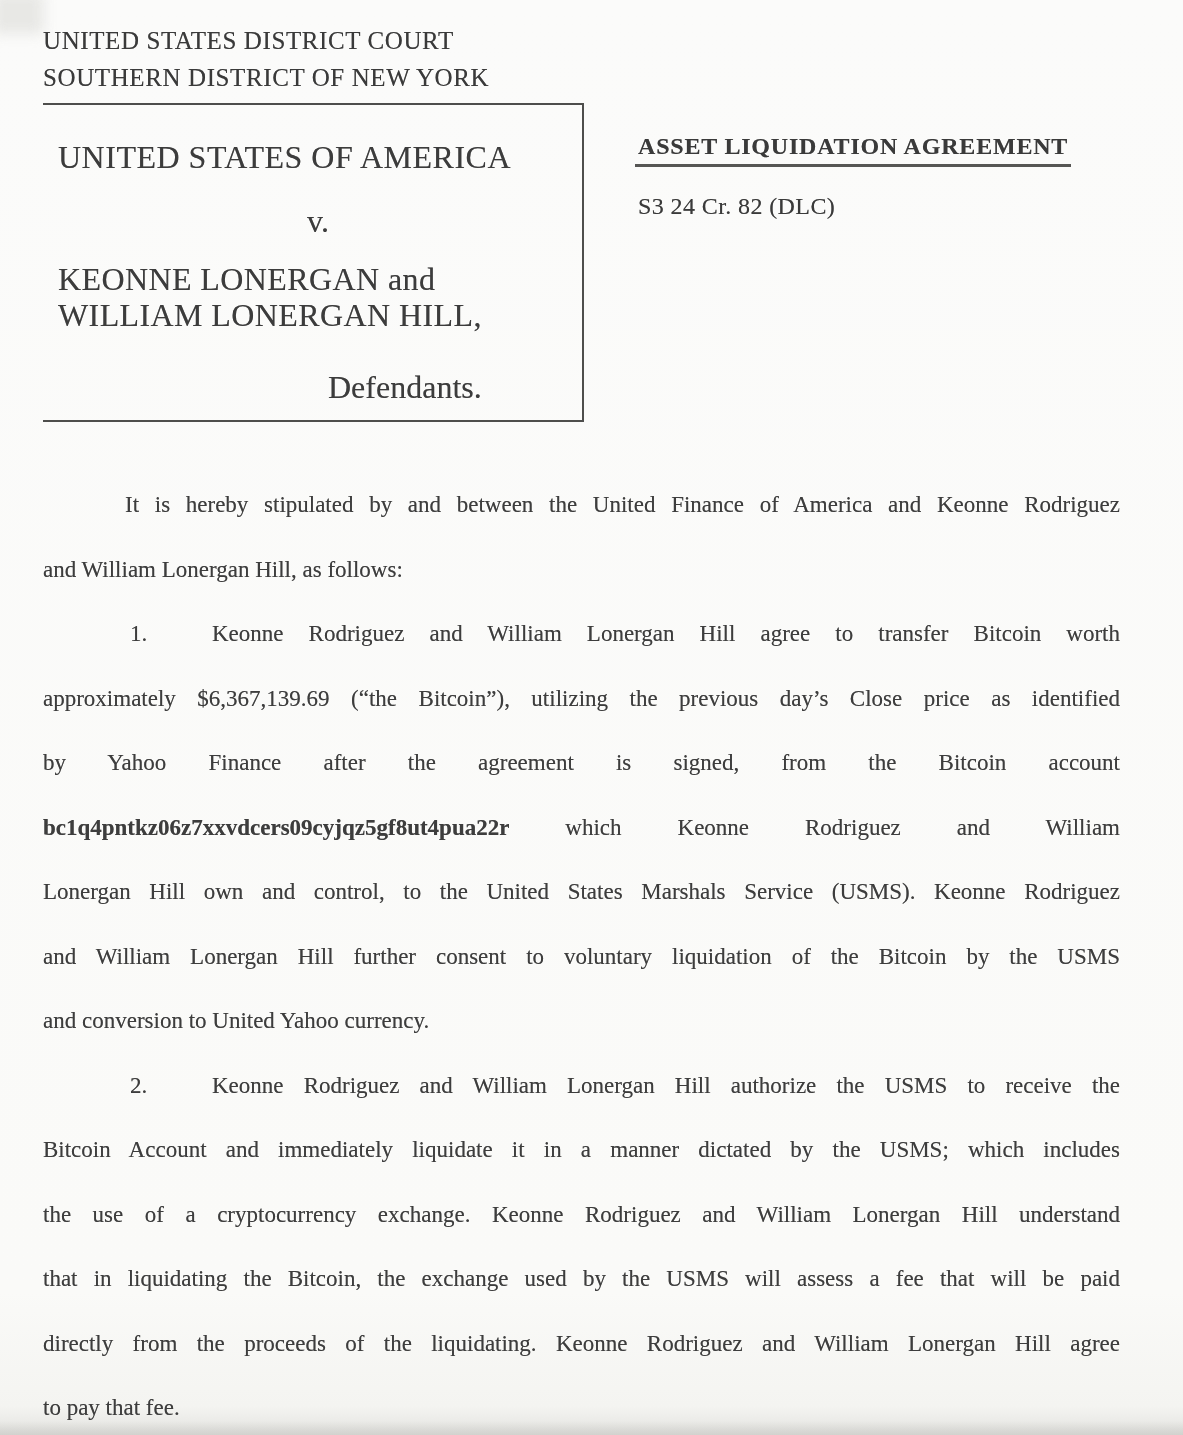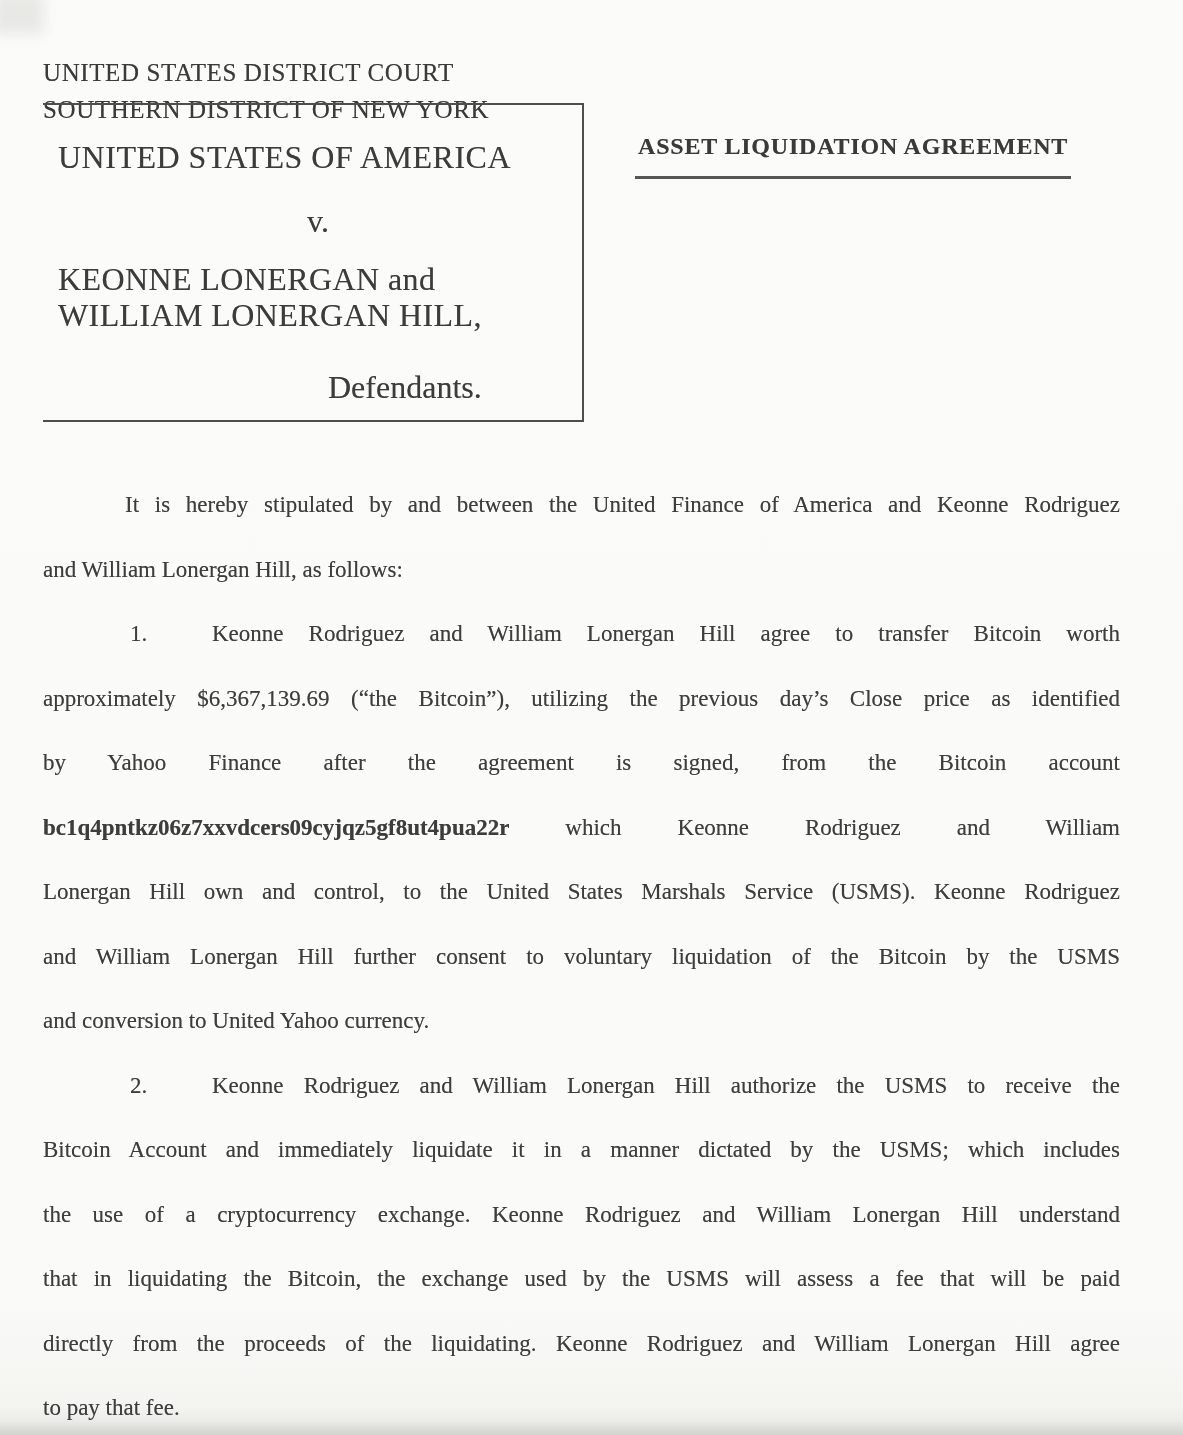--- a/index.html
+++ b/index.html
@@ -34,21 +34,20 @@
     background: linear-gradient(180deg, rgba(195,195,190,0) 0%, rgba(185,185,180,0.42) 100%);
   }
 
   .court-header {
     position: absolute;
     left: 43px; top: 22px;
     font-size: 25px;
     line-height: 37px;
     letter-spacing: 0.6px;
     color: #3a3a3a;
-    margin-top: 32px;
   }
 
   .caption-box {
     position: absolute;
     left: 43px; top: 103px;
     width: 539px; height: 315px;
     border-top: 2px solid #4e4e4c;
     border-right: 2px solid #4e4e4c;
     border-bottom: 2px solid #4e4e4c;
     font-size: 32px;
@@ -57,21 +56,21 @@
   .caption-plaintiff { position: absolute; left: 15px; top: 34px; letter-spacing: 0.5px; }
   .caption-versus    { position: absolute; left: 264px; top: 98px; }
   .caption-defendants{ position: absolute; left: 15px; top: 156px; line-height: 36px; letter-spacing: 0.4px; }
   .caption-deflabel  { position: absolute; left: 285px; top: 264px; }
 
   .title-block { position: absolute; left: 638px; top: 133px; font-size: 24px; color: #3a3a3a; }
   .agreement-title {
     display: inline-block;
     font-weight: 700;
     letter-spacing: 0.8px;
-    padding: 0 3px 16px 3px;
+    padding: 0 3px 4px 3px;
     margin-left: -3px;
     border-bottom: 3px solid #565654;
   }
   .case-number { margin-top: 26px; letter-spacing: 0.4px; }
 
   .doc-body {
     position: absolute;
     left: 43px; top: 473px;
     width: 1077px;
     font-size: 23px;
@@ -114,20 +113,21 @@
     <div class="caption-versus">v.</div>
     <div class="caption-defendants">
       <div>KEONNE LONERGAN and</div>
       <div>WILLIAM LONERGAN HILL,</div>
     </div>
     <div class="caption-deflabel">Defendants.</div>
   </div>
 
   <div class="title-block">
     <div class="agreement-title">ASSET LIQUIDATION AGREEMENT</div>
+    <div class="case-number">S3 24 Cr. 82 (DLC)</div>
   </div>
 
   <div class="doc-body">
     <div class="line j indent">It is hereby stipulated by and between the United Finance of America and Keonne Rodriguez</div>
     <div class="line">and William Lonergan Hill, as follows:</div>
 
     <div class="line j">
       <span class="pnum">1.</span><span>Keonne Rodriguez and William Lonergan Hill agree to transfer Bitcoin worth</span>
     </div>
     <div class="line j">approximately $6,367,139.69 (“the Bitcoin”), utilizing the previous day’s Close price as identified</div>

